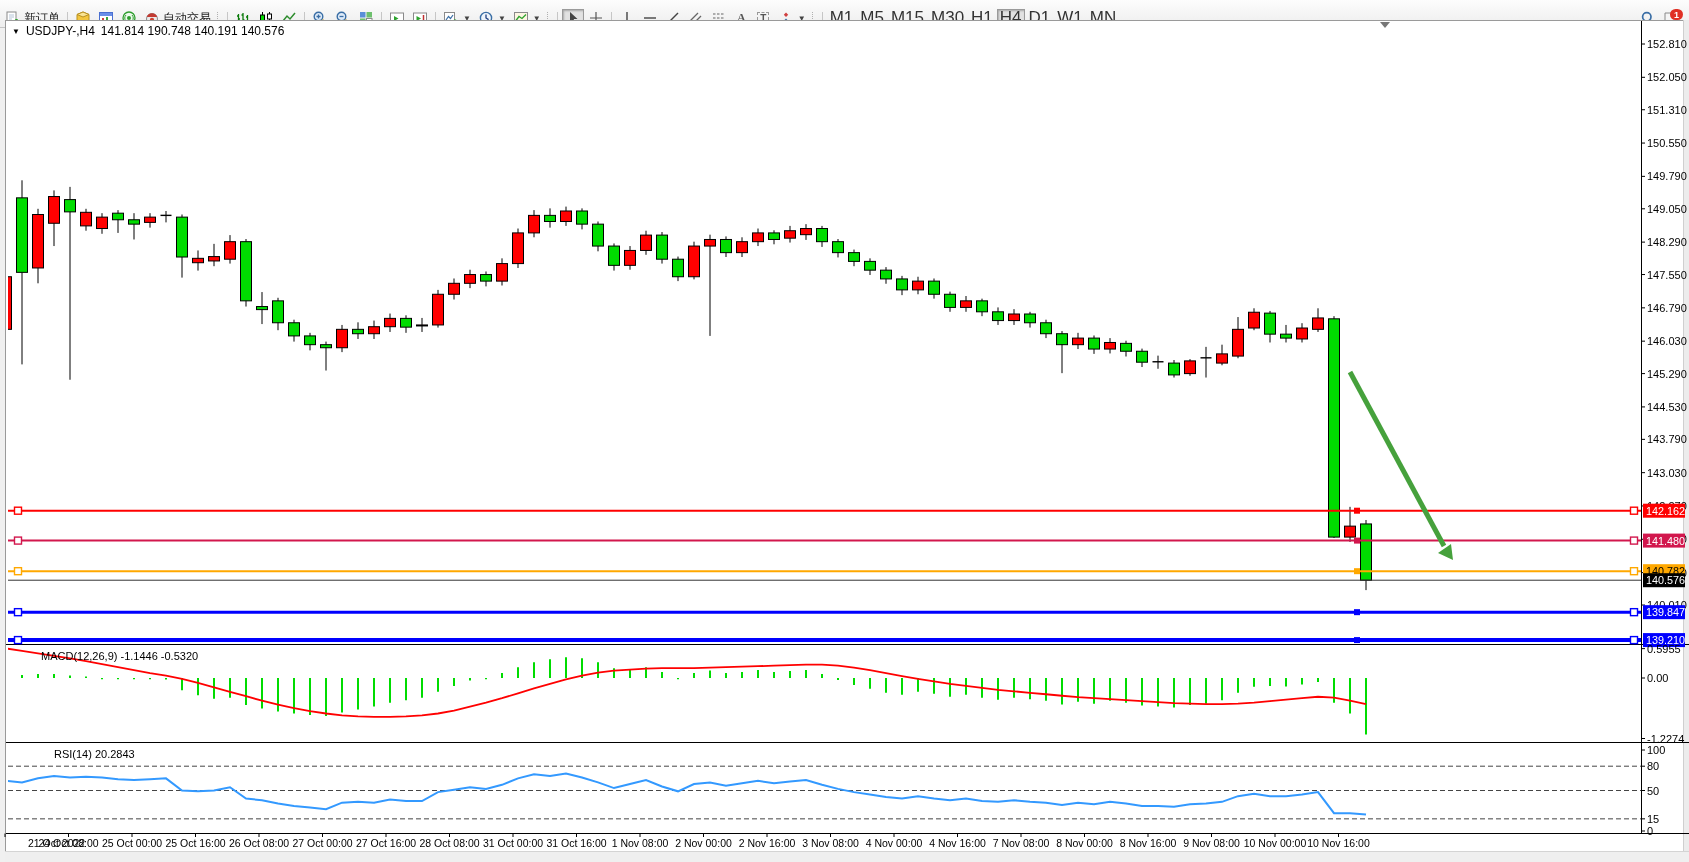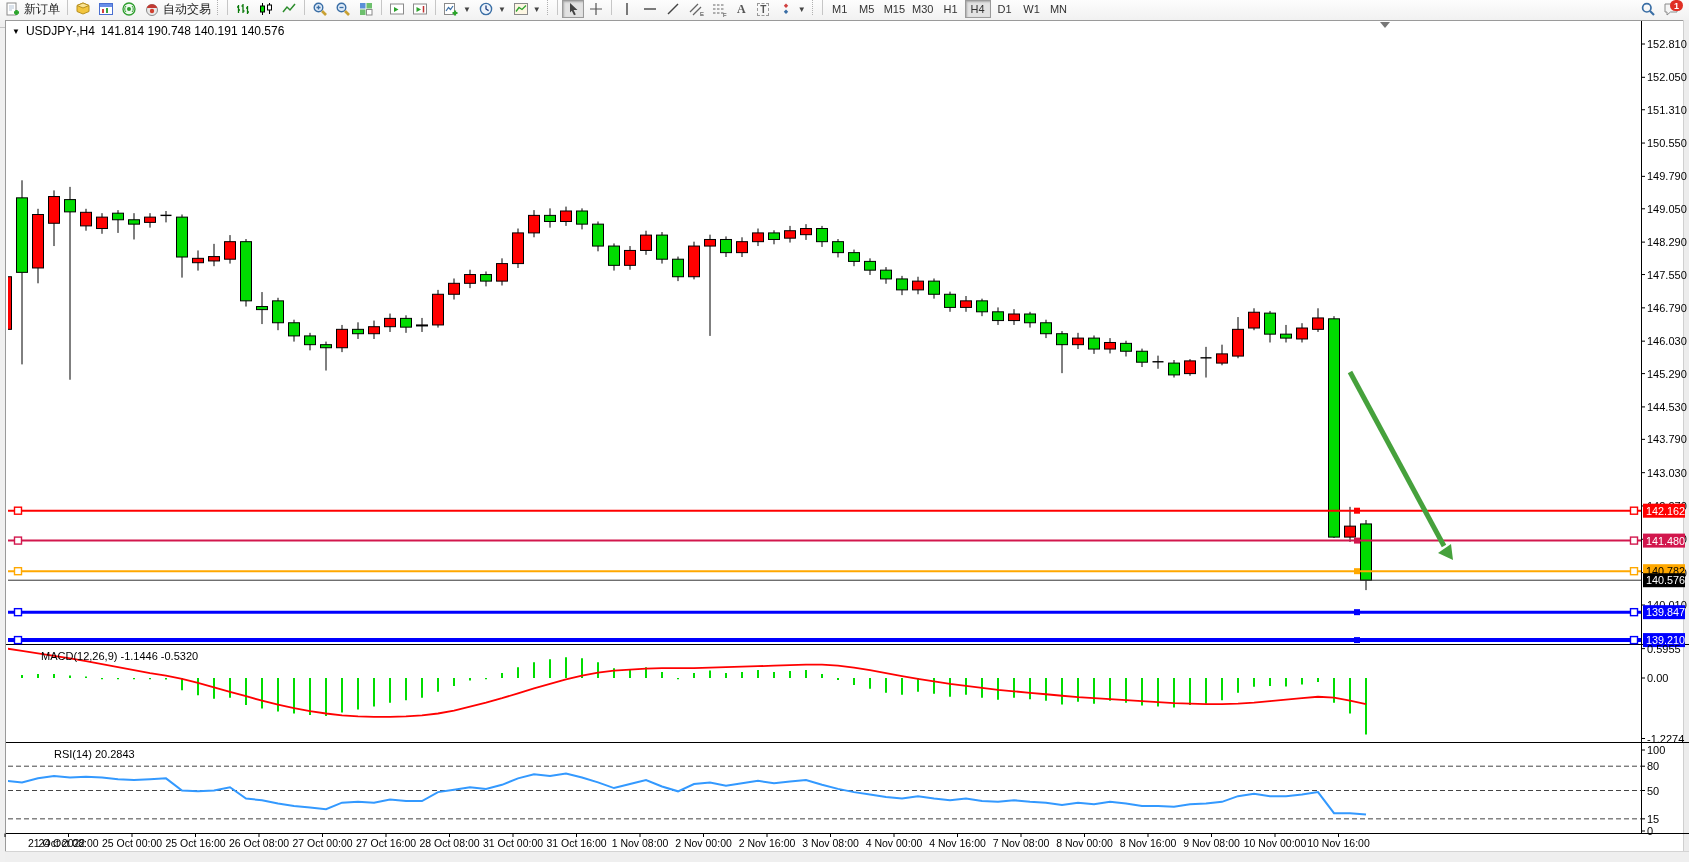--- a/index.html
+++ b/index.html
@@ -1,26 +1,26 @@
 <!DOCTYPE html>
 <html><head>
 <meta charset="utf-8">
 <style>
   html,body{margin:0;padding:0;background:#e8e8e8;font-family:"Liberation Sans",sans-serif;}
   #app{position:relative;width:1689px;height:862px;background:#f0f0f0;overflow:hidden;cursor:default;}
   
   .toolbar{position:absolute;left:0;top:0;width:1689px;height:28px;background:linear-gradient(#fdfdfd,#ededed);
-    border-bottom:1px solid #c4c4c4;display:flex;align-items:flex-start;padding:0 2px;box-sizing:border-box;gap:1px;}
+    border-bottom:1px solid #c4c4c4;display:flex;align-items:flex-end;padding:0 2px;box-sizing:border-box;gap:1px;}
   .tb{display:flex;align-items:center;justify-content:center;height:18px;min-width:21px;padding:0 2px;
     border:1px solid transparent;background:transparent;font:12px "Liberation Sans",sans-serif;color:#222;gap:3px;}
   .tb.active{background:#e2e2e2;border-color:#9a9a9a;box-shadow:inset 1px 1px 2px rgba(0,0,0,.25);}
   .tb .dd{font-size:8px;color:#444;margin-left:1px;}
   .sep{width:1px;height:15px;background:#c6c6c6;margin:0 3px;flex:none;}
   .grip{width:3px;height:15px;border-left:1px dotted #b0b0b0;margin:0 2px;flex:none;}
-  .tf{min-width:26px;font-size:11px;color:#333;}
+  .tf{min-width:26px;font-size:17px;color:#333;}
   .spacer{flex:1;}
   .badge{position:absolute;top:-1px;right:-3px;background:#e03024;color:#fff;border-radius:7px;min-width:11px;height:11px;
     font:bold 9px "Liberation Sans",sans-serif;display:flex;align-items:center;justify-content:center;padding:0 1px;}
   .iconbox{position:relative;display:flex;align-items:center;justify-content:center;}
   .t-label-box{font:bold 10px "Liberation Sans",sans-serif;color:#555;border:1px dashed #999;padding:0 2px;line-height:11px;}
   .t-a{font:bold 12px "Liberation Serif",serif;color:#555;}
   
   .chart-area{position:absolute;left:5px;top:20px;right:0;bottom:0;background:#fff;
     border-left:1px solid #9a9a9a;border-top:1px solid #9a9a9a;}
   .right-strip{position:absolute;top:20px;right:0;bottom:0;width:5px;background:#ececec;border-left:1px solid #cfcfcf;}

